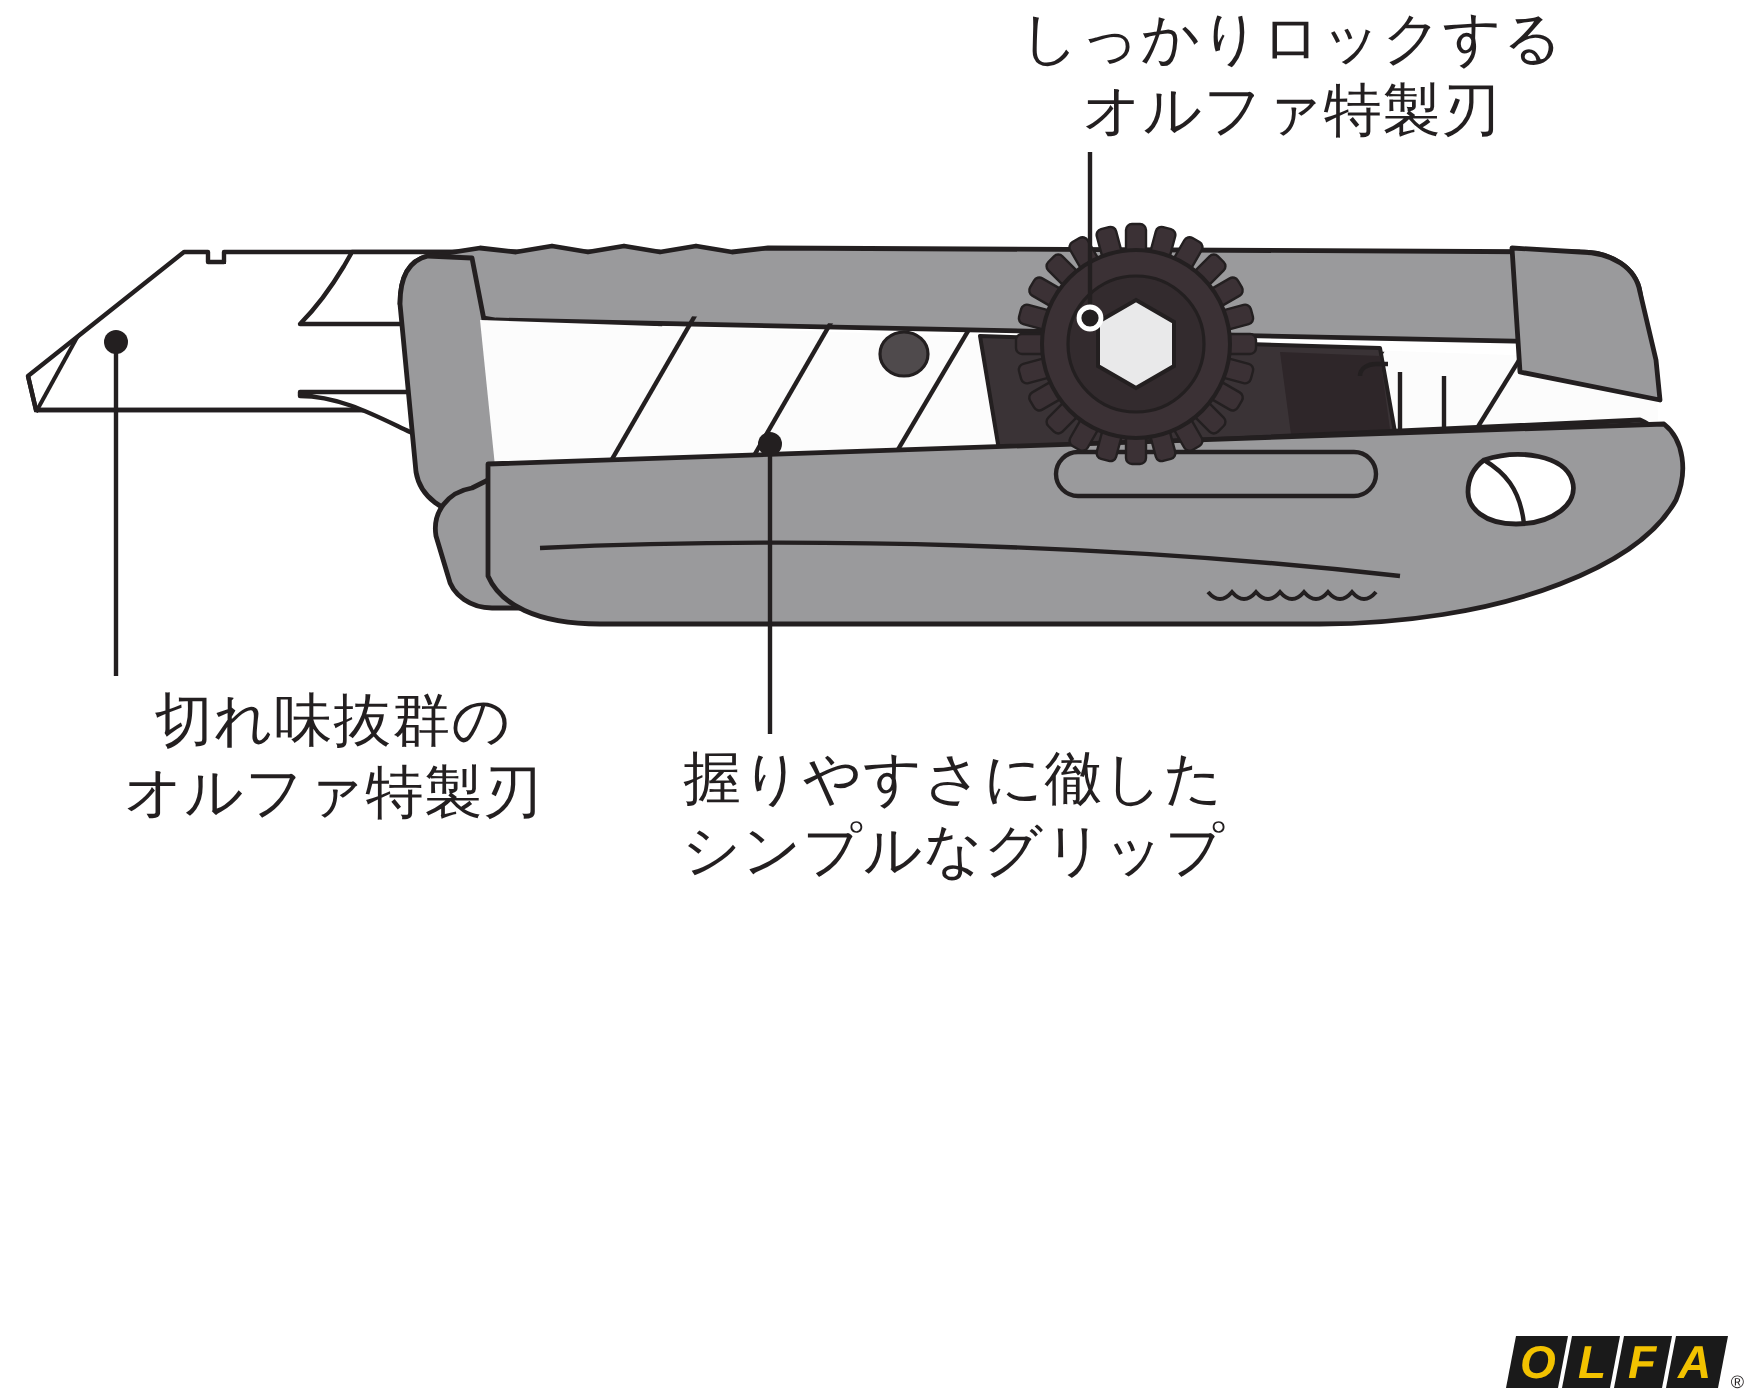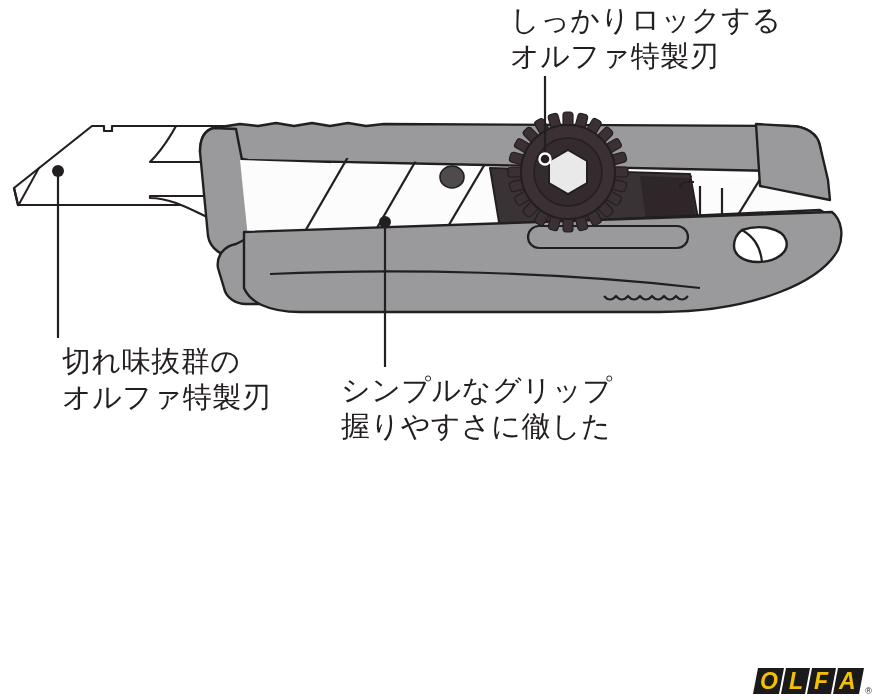--- a/index.html
+++ b/index.html
@@ -22,20 +22,21 @@
     background: #ffffff;
   }
   .callout {
     position: absolute;
     color: #231f20;
     font-size: 29px;
     line-height: 36px;
     letter-spacing: 0.5px;
     white-space: nowrap;
     font-weight: 400;
+    text-align: center;
   }
   #callout-lock { left: 510px; top: 2px; }
   #callout-blade { left: 16px; top: 343px; margin-left: 46px; }
   #callout-grip { left: 341px; top: 372px; }
 
   
   #olfa-logo {
     position: absolute;
     left: 752px;
     top: 665px;
@@ -261,22 +262,22 @@
     <div>しっかりロックする</div>
     <div>オルファ特製刃</div>
   </div>
 
   <div class="callout" id="callout-blade">
     <div>切れ味抜群の</div>
     <div>オルファ特製刃</div>
   </div>
 
   <div class="callout" id="callout-grip">
+    <div>握りやすさに徹した</div>
     <div>シンプルなグリップ</div>
-    <div>握りやすさに徹した</div>
   </div>
 
   <div id="olfa-logo">
     <svg width="120" height="32" viewBox="0 0 120 32">
 
       <g fill="#1a1a1a">
         <polygon points="6,3 32,3 27,29 1,29"></polygon>
         <polygon points="34,3 58,3 53,29 29,29"></polygon>
         <polygon points="60,3 84,3 79,29 55,29"></polygon>
         <polygon points="86,3 112,3 107,29 81,29"></polygon>

